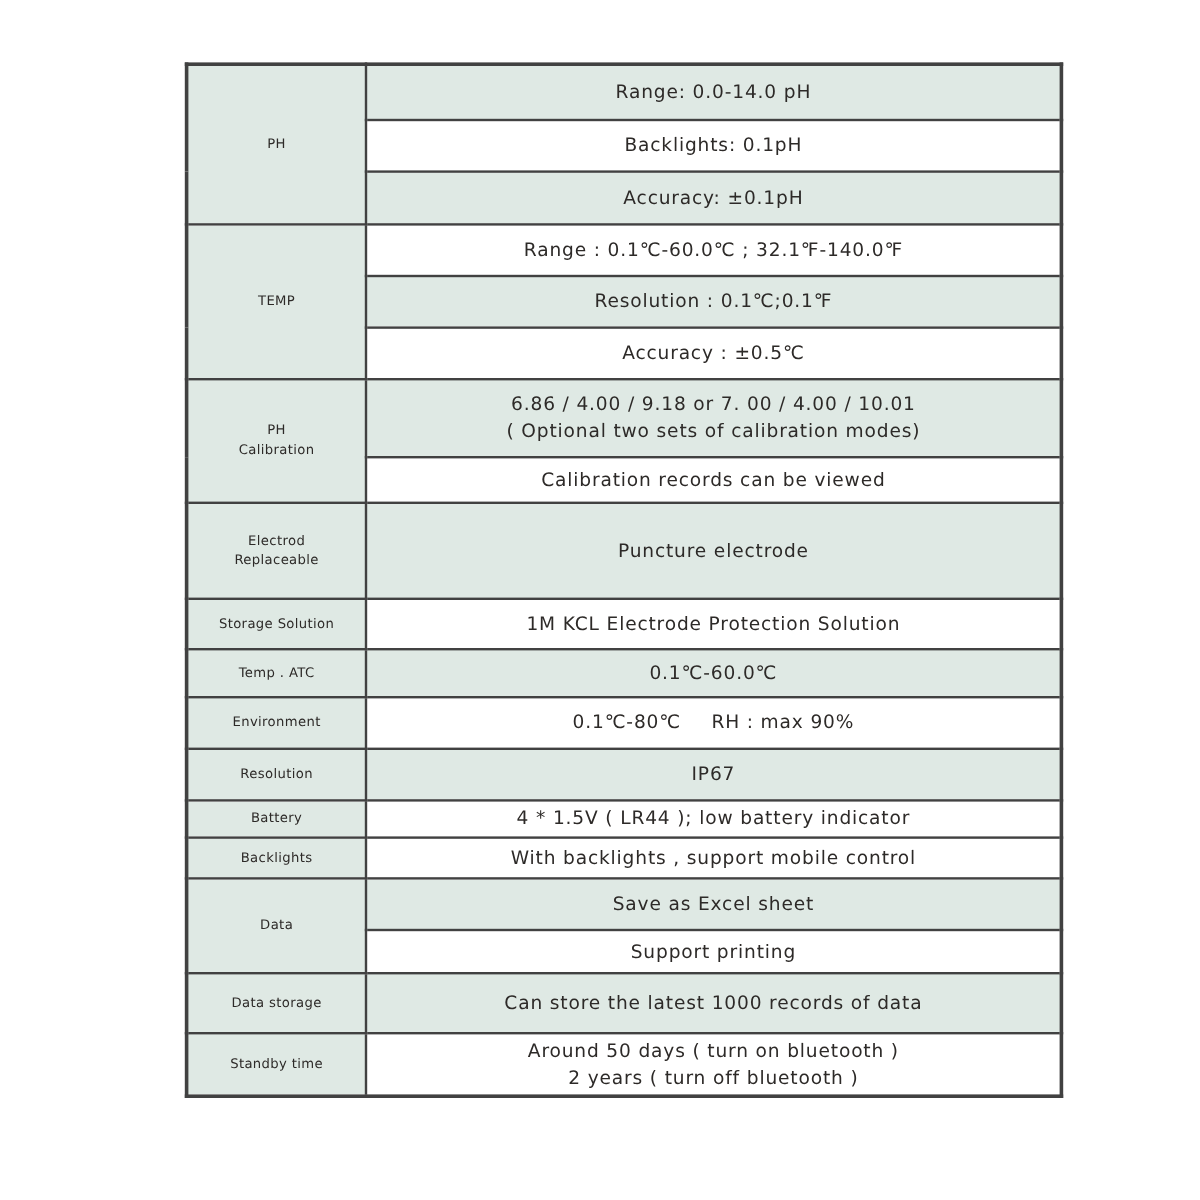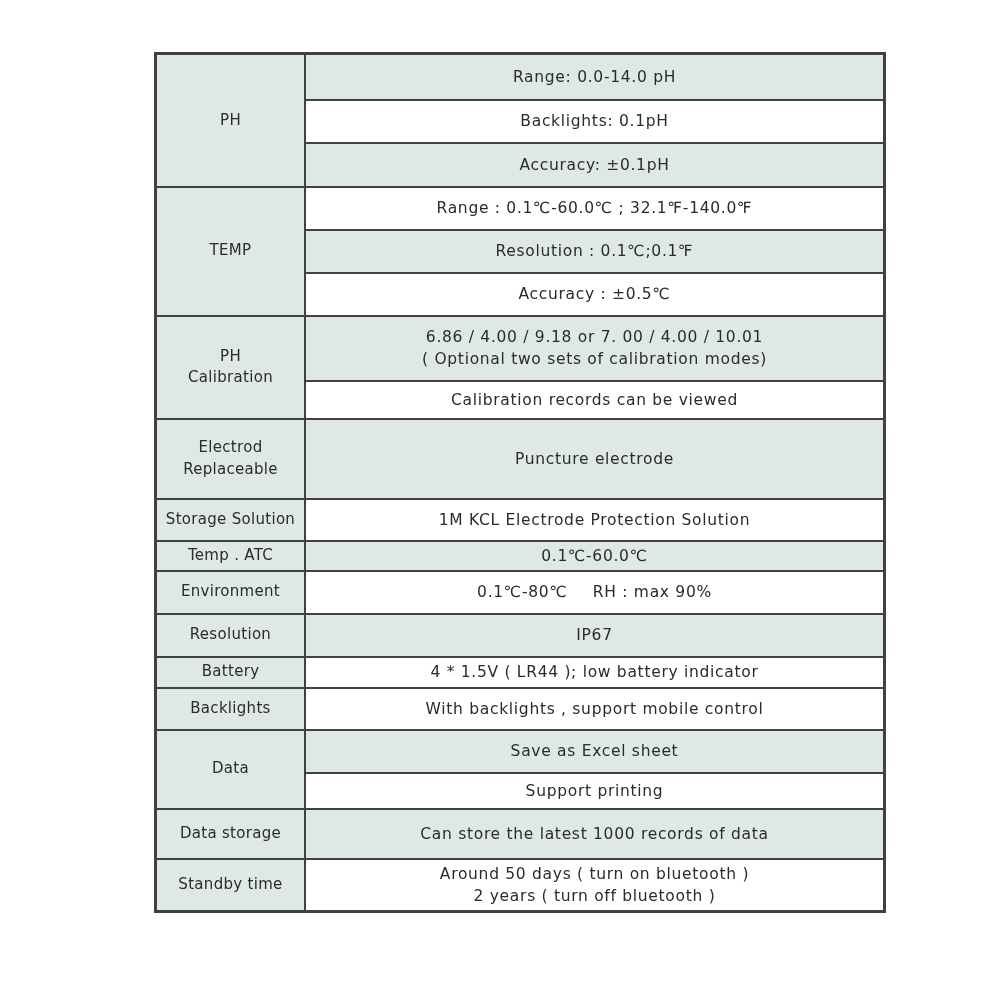--- a/index.html
+++ b/index.html
@@ -32,21 +32,21 @@
     padding:0 4px;
     text-align:center;
     vertical-align:middle;
     white-space:pre-line;
     line-height:1.42;
     overflow:hidden;
   }
   td.lbl{
     width:139px;
     background:var(--green);
-    font-size:15px;
+    font-size:11px;
     letter-spacing:0.3px;
     padding:0 1px;
   }
   td.val{
     width:569px;
     font-size:15.5px;
     letter-spacing:0.7px;
   }
   td.val.g{background:var(--green);}
   td.val.w{background:var(--white);}
@@ -94,41 +94,41 @@
       <td class="lbl">Electrod
 Replaceable</td>
       <td class="val g">Puncture electrode</td>
     </tr>
 
     <tr style="height:42px">
       <td class="lbl">Storage Solution</td>
       <td class="val w">1M KCL Electrode Protection Solution</td>
     </tr>
 
-    <tr style="height:30px">
+    <tr style="height:40px">
       <td class="lbl">Temp . ATC</td>
       <td class="val g">0.1℃-60.0℃</td>
     </tr>
 
     <tr style="height:43px">
       <td class="lbl">Environment</td>
       <td class="val w">0.1℃-80℃   RH : max 90%</td>
     </tr>
 
     <tr style="height:43px">
       <td class="lbl">Resolution</td>
       <td class="val g">IP67</td>
     </tr>
 
     <tr style="height:31px">
       <td class="lbl">Battery</td>
       <td class="val w">4 * 1.5V ( LR44 ); low battery indicator</td>
     </tr>
 
-    <tr style="height:42px">
+    <tr style="height:34px">
       <td class="lbl">Backlights</td>
       <td class="val w">With backlights , support mobile control</td>
     </tr>
 
     <tr style="height:43px">
       <td class="lbl" rowspan="2">Data</td>
       <td class="val g">Save as Excel sheet</td>
     </tr>
     <tr style="height:36px">
       <td class="val w">Support printing</td>

